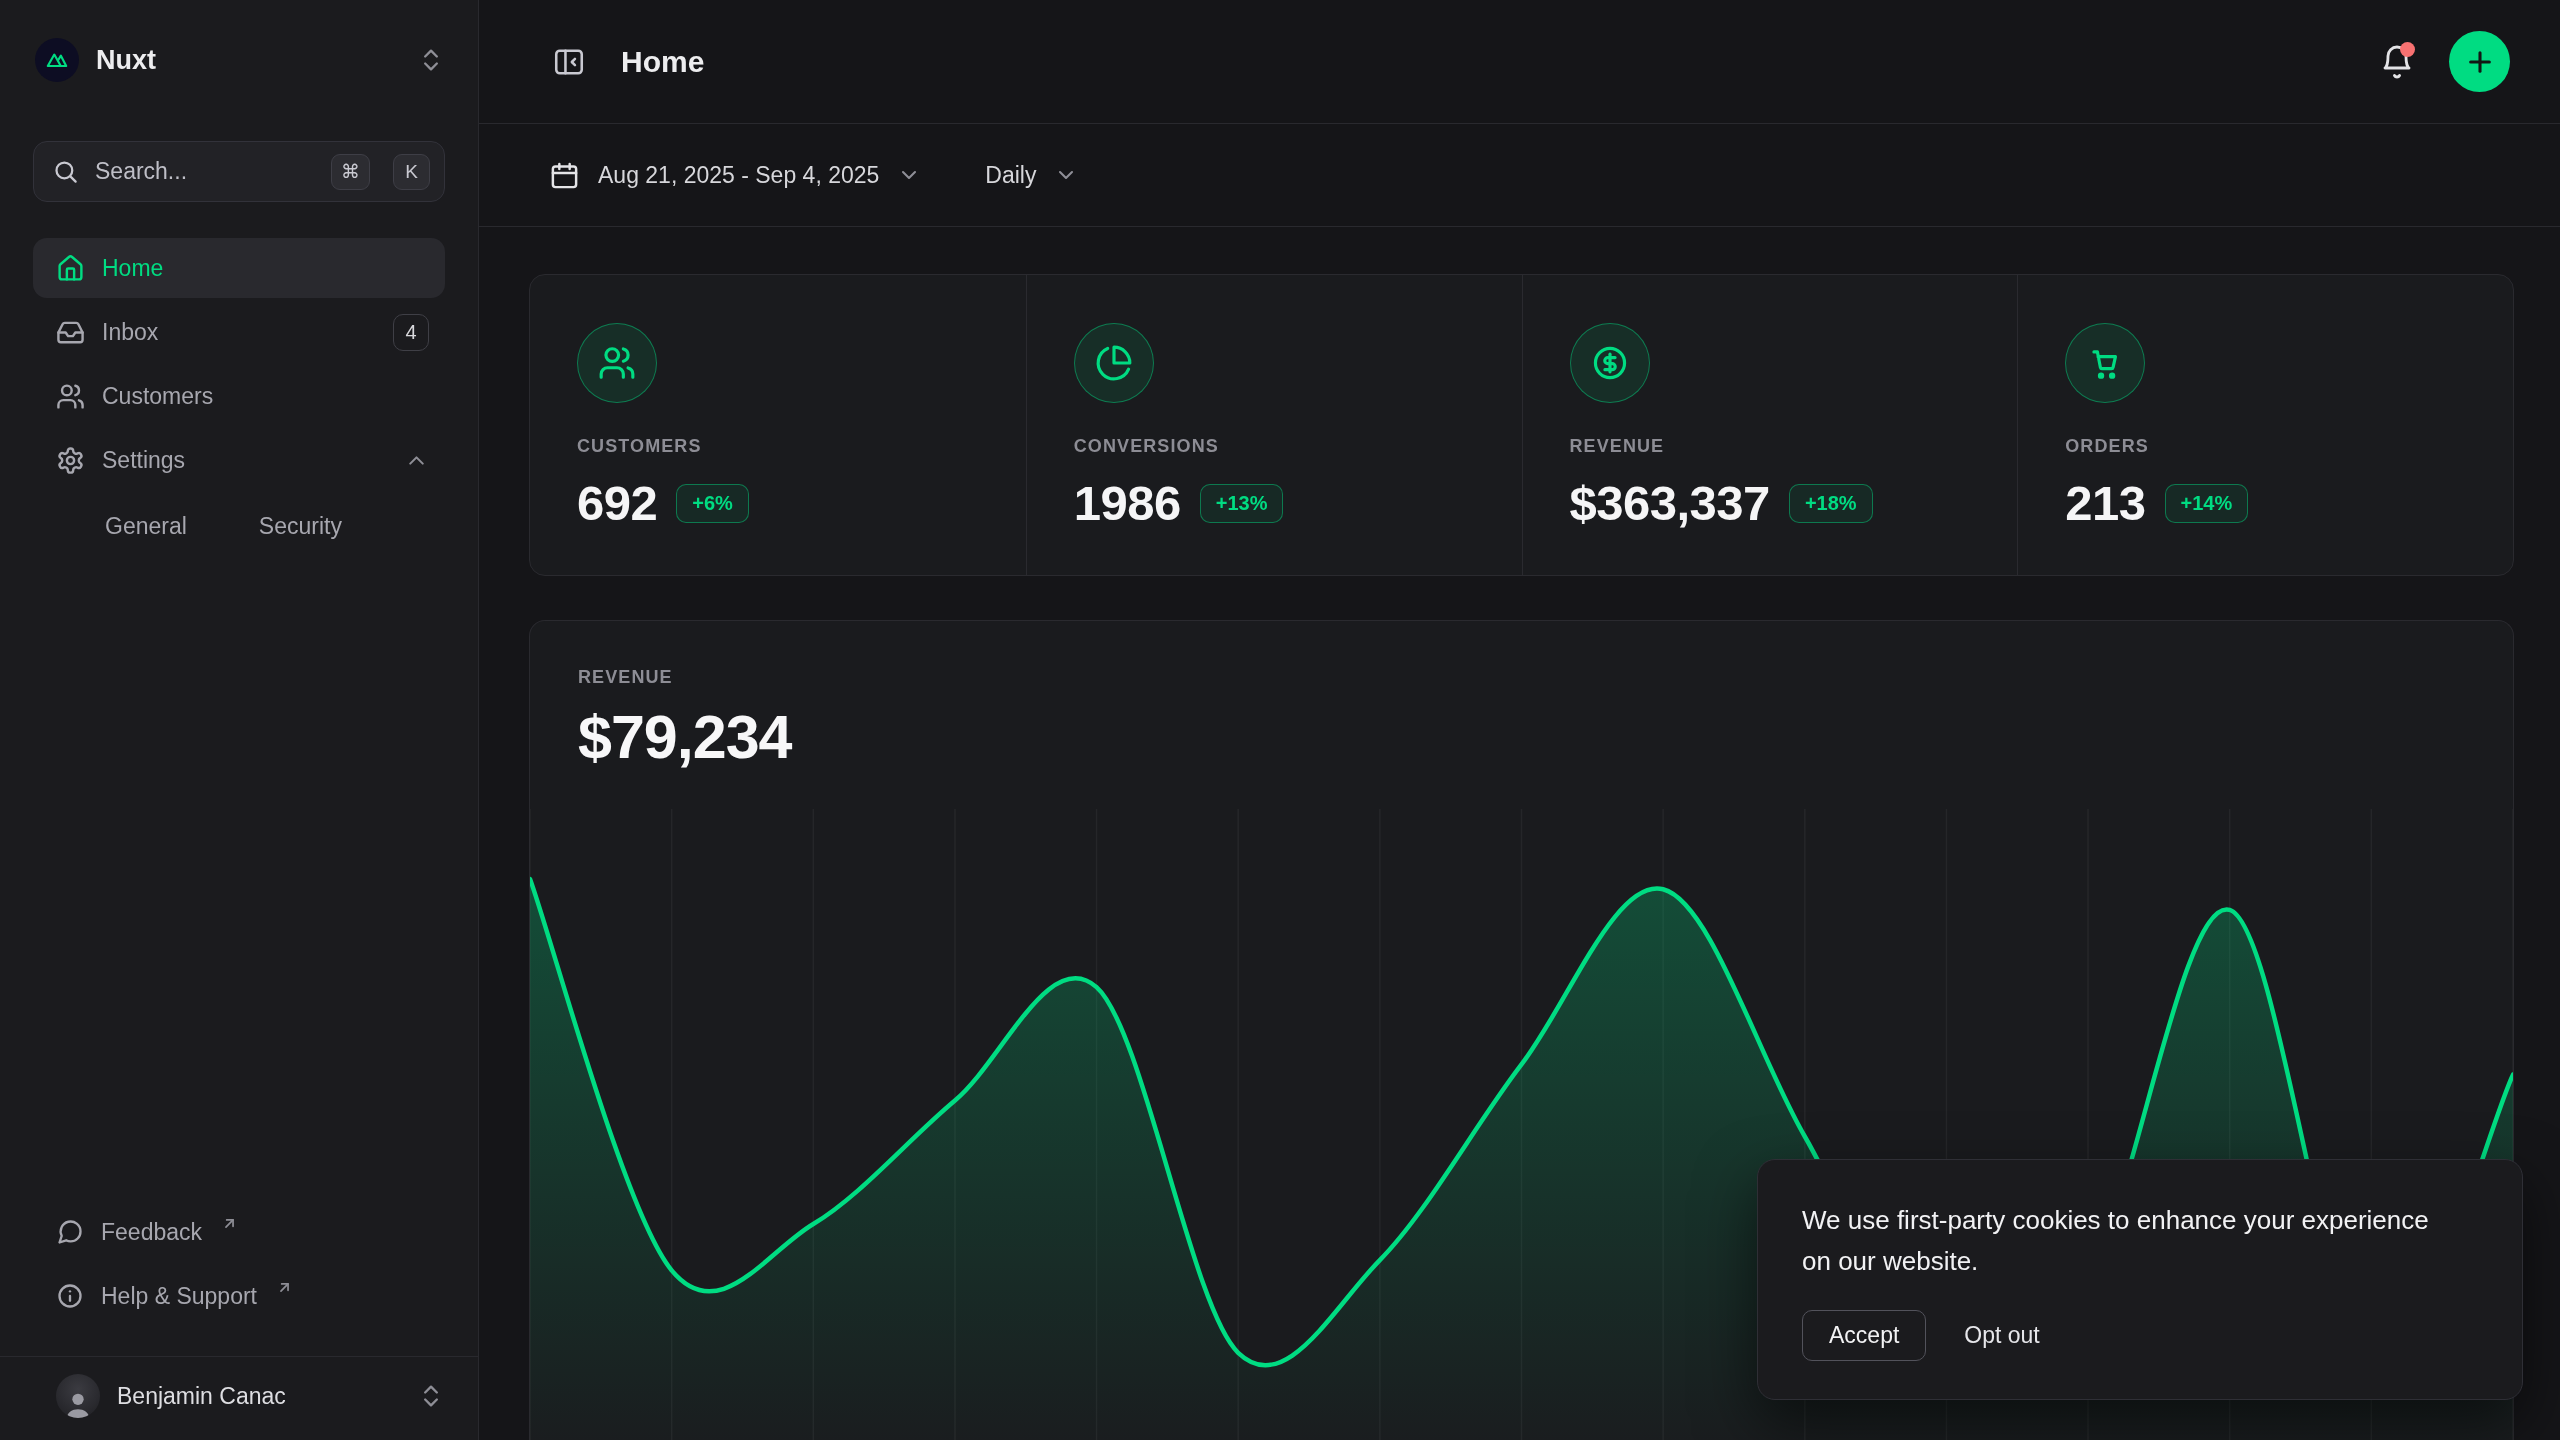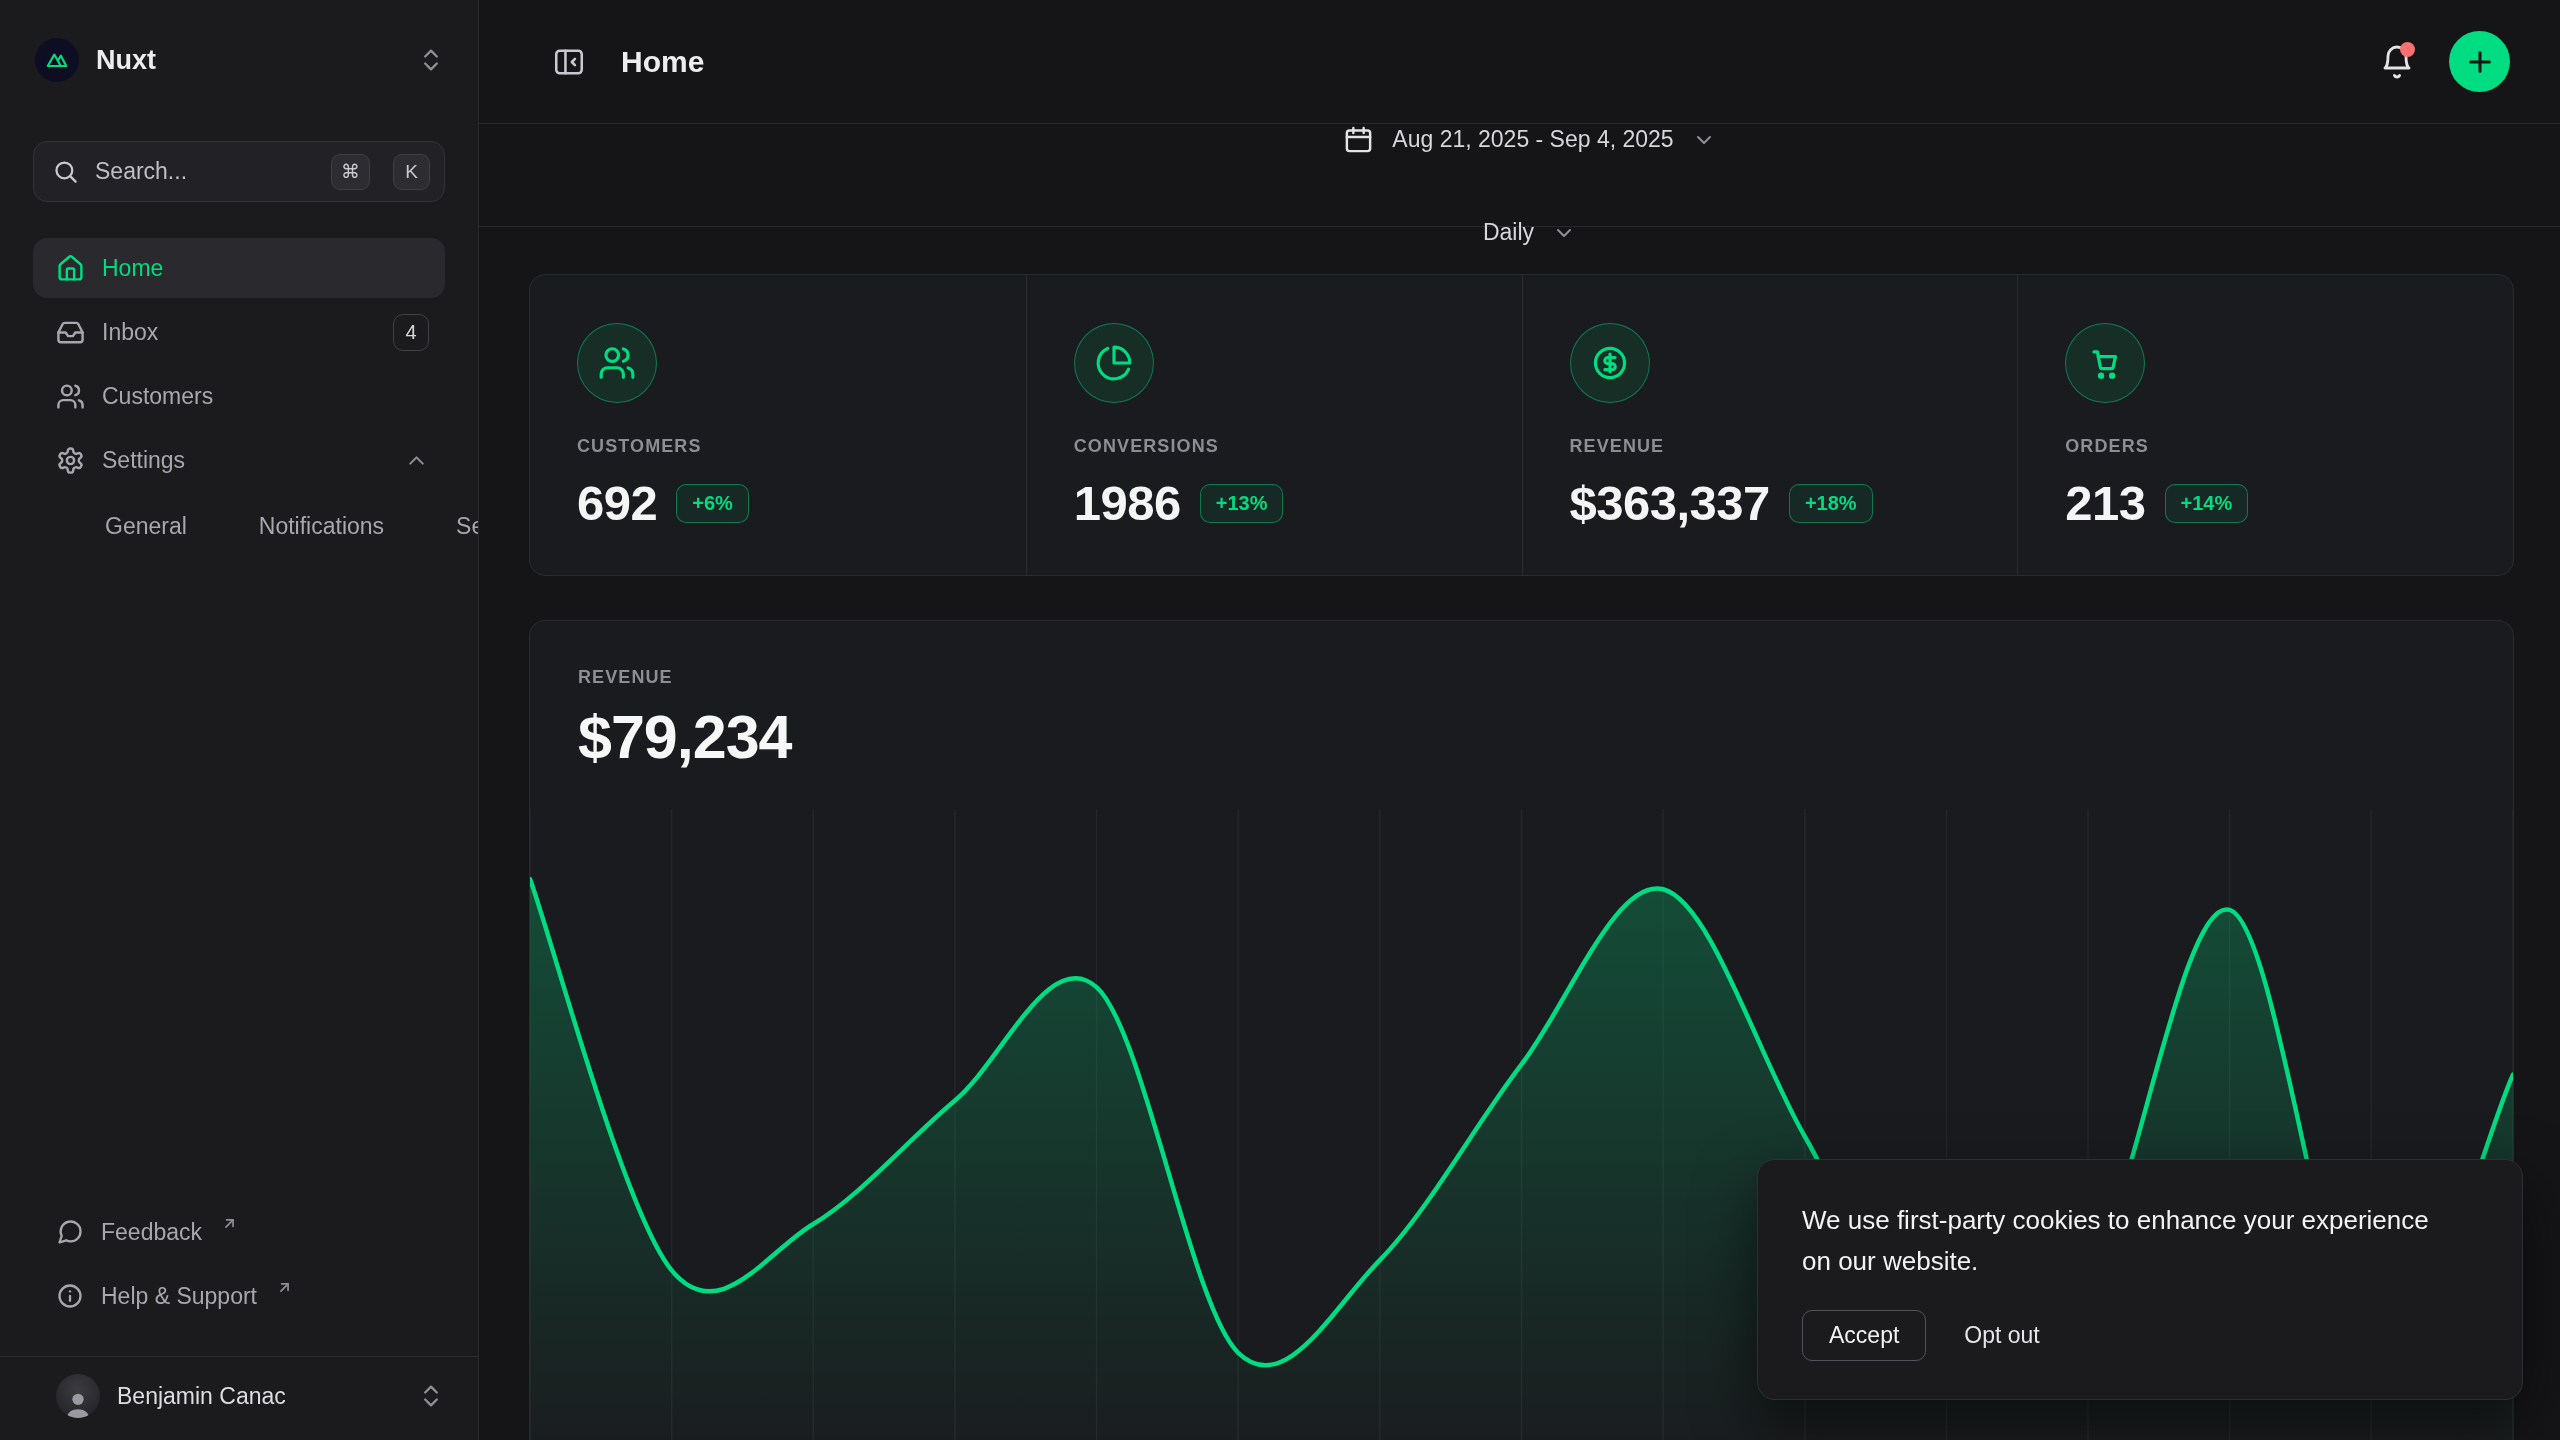--- a/index.html
+++ b/index.html
@@ -52,21 +52,21 @@
     display:flex; align-items:center; padding:0 50px 0 66px; }
   .topbar-title { font-size:30px; font-weight:700; color:#EDEDEF; margin-left:28px; flex:1; }
   .topbar-actions { display:flex; align-items:center; gap:28px; }
   .icon-btn { background:none; border:none; cursor:pointer; position:relative; color:#D4D4D8;
     display:flex; align-items:center; justify-content:center; width:48px; height:48px; }
   .notif-dot { position:absolute; top:4px; right:6px; width:15px; height:15px; border-radius:50%;
     background:#F87171; }
   .add-btn { width:61px; height:61px; border-radius:50%; background:#00DC82; border:none;
     display:flex; align-items:center; justify-content:center; cursor:pointer; }
   .filterbar { height:103px; min-height:103px; border-bottom:1px solid #29292E;
-    display:flex; align-items:center; padding:0 50px 0 70px; gap:64px;flex-direction:column; }
+    display:flex; align-items:center; padding:0 50px 0 70px; gap:64px; }
   .filter-btn { display:flex; align-items:center; gap:18px; background:none; border:none;
     color:#D7D7DB; font-size:23px; font-weight:500; cursor:pointer; }
   .content { flex:1; padding:47px 46px 0 50px; overflow:hidden; }
 
   .stats-card { display:grid; grid-template-columns:repeat(4,1fr); background:#1A1B1E;
     border:1px solid #2A2A2F; border-radius:16px; height:302px; }
   .stat-cell { padding:48px 40px 0 47px; cursor:pointer; }
   .stat-cell + .stat-cell { border-left:1px solid #2A2A2F; }
   .stat-icon-wrap { width:80px; height:80px; border-radius:50%; background:rgba(0,220,130,0.10);
     border:1.5px solid rgba(0,220,130,0.45); display:flex; align-items:center; justify-content:center;
@@ -156,21 +156,20 @@
               <path d="M12.22 2h-.44a2 2 0 0 0-2 2v.18a2 2 0 0 1-1 1.73l-.43.25a2 2 0 0 1-2 0l-.15-.08a2 2 0 0 0-2.73.73l-.22.38a2 2 0 0 0 .73 2.73l.15.1a2 2 0 0 1 1 1.72v.51a2 2 0 0 1-1 1.74l-.15.09a2 2 0 0 0-.73 2.73l.22.38a2 2 0 0 0 2.73.73l.15-.08a2 2 0 0 1 2 0l.43.25a2 2 0 0 1 1 1.73V20a2 2 0 0 0 2 2h.44a2 2 0 0 0 2-2v-.18a2 2 0 0 1 1-1.73l.43-.25a2 2 0 0 1 2 0l.15.08a2 2 0 0 0 2.73-.73l.22-.39a2 2 0 0 0-.73-2.73l-.15-.08a2 2 0 0 1-1-1.74v-.5a2 2 0 0 1 1-1.74l.15-.09a2 2 0 0 0 .73-2.73l-.22-.38a2 2 0 0 0-2.73-.73l-.15.08a2 2 0 0 1-2 0l-.43-.25a2 2 0 0 1-1-1.73V4a2 2 0 0 0-2-2z"></path>
               <circle cx="12" cy="12" r="3"></circle>
             </svg>
           <span class="nav-label">Settings</span>
           <svg class="icon muted-ic" width="25" height="25" viewBox="0 0 24 24" fill="none" stroke="currentColor" stroke-width="2" stroke-linecap="round" stroke-linejoin="round">
               <path d="m18 15-6-6-6 6"></path>
             </svg>
         </div>
         <div class="sub-list">
           <div class="sub-item">General</div>
-          <div class="sub-item">Notifications</div>
           <div class="sub-item">Security</div>
         </div>
       </nav>
 
       <div class="sidebar-footer">
         <div class="foot-item">
           <svg class="icon" width="28" height="28" viewBox="0 0 24 24" fill="none" stroke="currentColor" stroke-width="2" stroke-linecap="round" stroke-linejoin="round">
               <path d="M21 11.5a8.38 8.38 0 0 1-8.5 8.5 8.5 8.5 0 0 1-3.8-.9L3 21l1.9-5.7a8.5 8.5 0 1 1 16.1-3.8z"></path>
             </svg>
           <span>Feedback</span>

